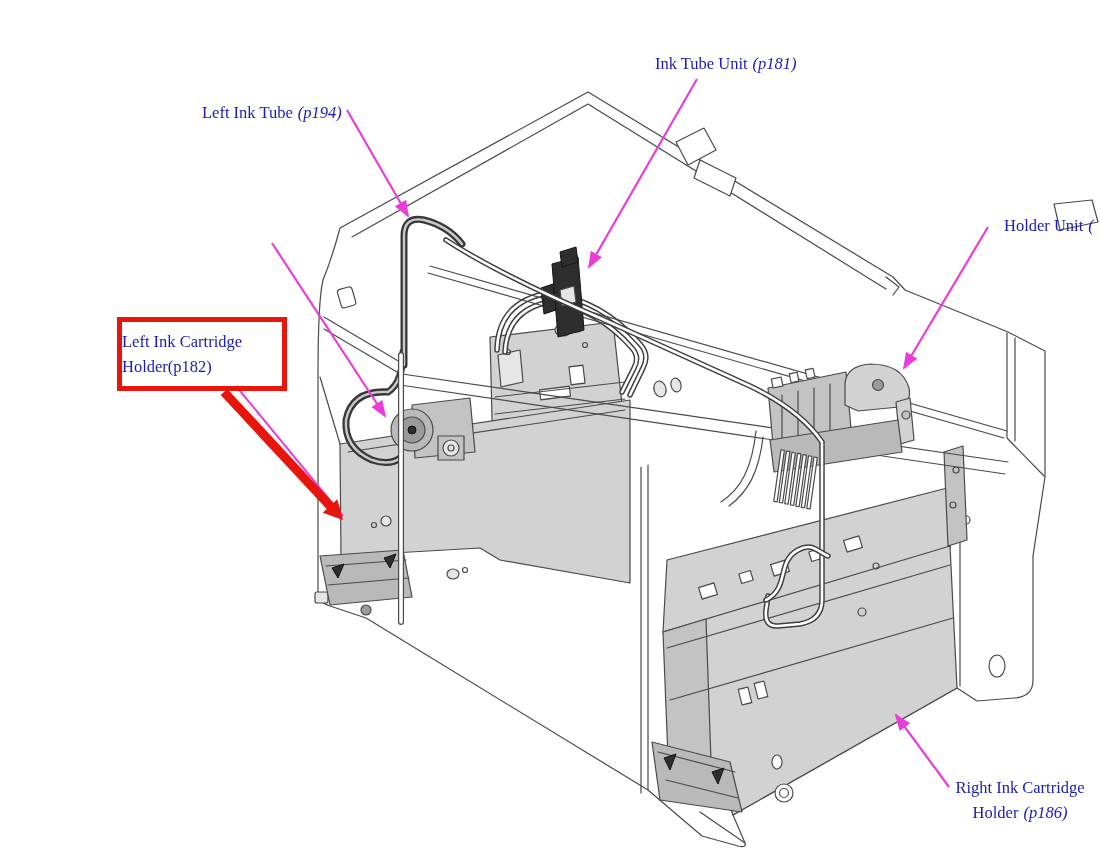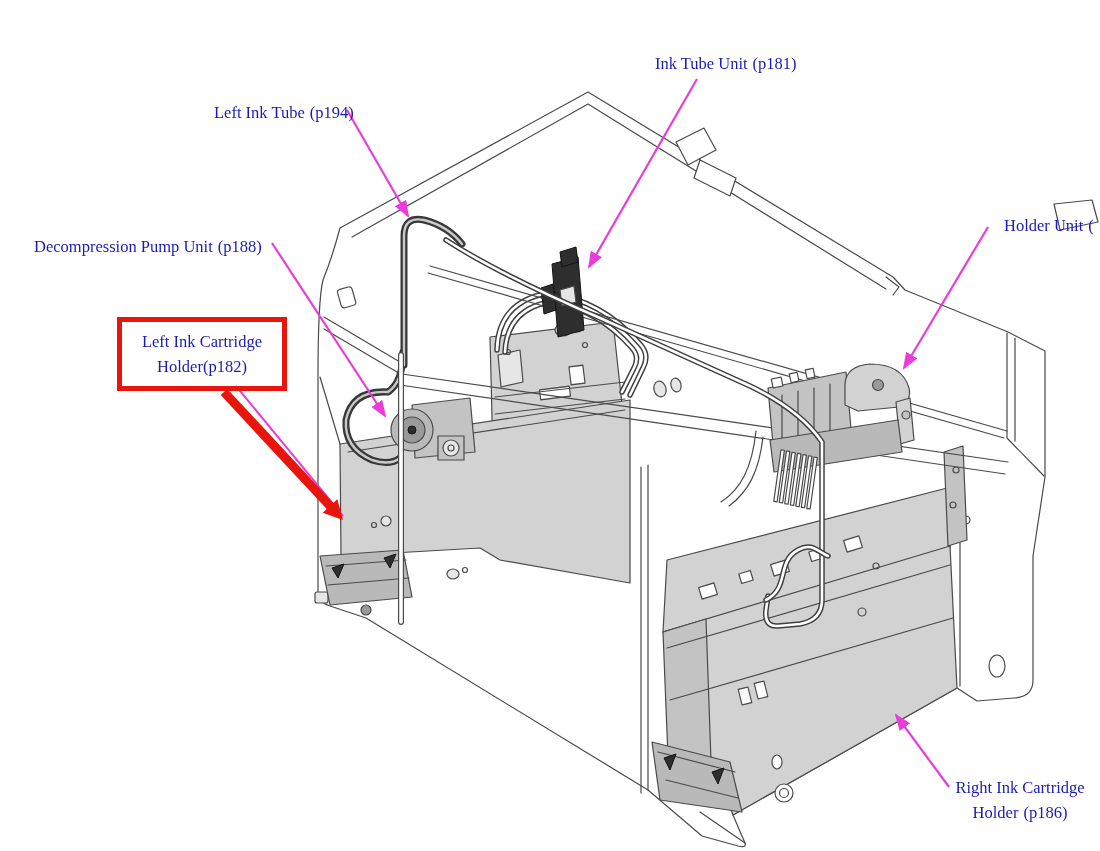--- a/index.html
+++ b/index.html
@@ -23,25 +23,25 @@
   .tube-i{stroke:#fff;stroke-width:2.6;fill:none;stroke-linecap:round;stroke-linejoin:round;}
   .tubed-o{stroke:#383838;stroke-width:7;fill:none;stroke-linecap:round;}
   .tubed-i{stroke:#c9c9c9;stroke-width:2.4;fill:none;stroke-linecap:round;}
   .pair-o{stroke:#4a4a4a;stroke-width:6;fill:none;stroke-linecap:round;}
   .pair-i{stroke:#fff;stroke-width:3.6;fill:none;stroke-linecap:round;}
   .leader{stroke:var(--leader-line);stroke-width:2.2;fill:none;}
   .leader-thin{stroke:var(--leader-line);stroke-width:2;fill:none;}
   .mhead{fill:var(--leader-line);}
   .red-fill{fill:var(--highlight);}
   .lbl{position:absolute;color:var(--label-text);font-size:16.5px;line-height:25px;white-space:nowrap;}
-  .lbl .ref{margin-left:5px;}
+  .lbl .ref{font-style:italic;margin-left:5px;}
   .lbl.center{text-align:center;white-space:normal;}
   .callout-box{position:absolute;left:117px;top:317px;width:170px;height:74px;
     box-sizing:border-box;border:5px solid var(--highlight);
-    display:flex;flex-direction:column;justify-content:center;align-items:center;
+    display:flex;flex-direction:column;justify-content:center;
     color:var(--label-text);font-size:16.5px;line-height:25px;}
 </style>
 </head>
 <body>
 
 <div class="canvas">
 
 <svg width="1100" height="851" viewBox="0 0 1100 851">
   <defs>
     <marker id="mArrow" markerUnits="userSpaceOnUse" markerWidth="20" markerHeight="16" refX="15" refY="6.5" orient="auto">
@@ -208,27 +208,24 @@
     <line class="leader" x1="949" y1="787" x2="896" y2="715" marker-end="url(#mArrow)"></line>
     <line class="leader-thin" x1="236" y1="386" x2="343" y2="516"></line>
     <polygon class="red-fill" points="227.3,388.9 333.3,502.9 337.3,499.2 343,520 322.7,512.8 326.7,509.1 220.7,395.1"></polygon>
   </g>
 </svg>
 
 <div class="lbl" style="left:655px;top:51px;">
   <span>Ink Tube Unit</span><span class="ref">(p181)</span>
 </div>
 
-<div class="lbl" style="left:214px;top:100px;">
+<div class="lbl" style="left:202px;top:100px;">
   <span>Left Ink Tube</span><span class="ref">(p194)</span>
 </div>
 
-<div class="lbl" style="left:34px;top:234px;">
-  <span>Decompression Pump Unit</span><span class="ref">(p188)</span>
-</div>
 
 <div class="callout-box">
   <div>Left Ink Cartridge</div>
   <div><span>Holder</span><span class="ref">(p182)</span></div>
 </div>
 
 <div class="lbl" style="left:1004px;top:213px;">
   <span>Holder Unit</span><span class="ref">(</span>
 </div>
 

